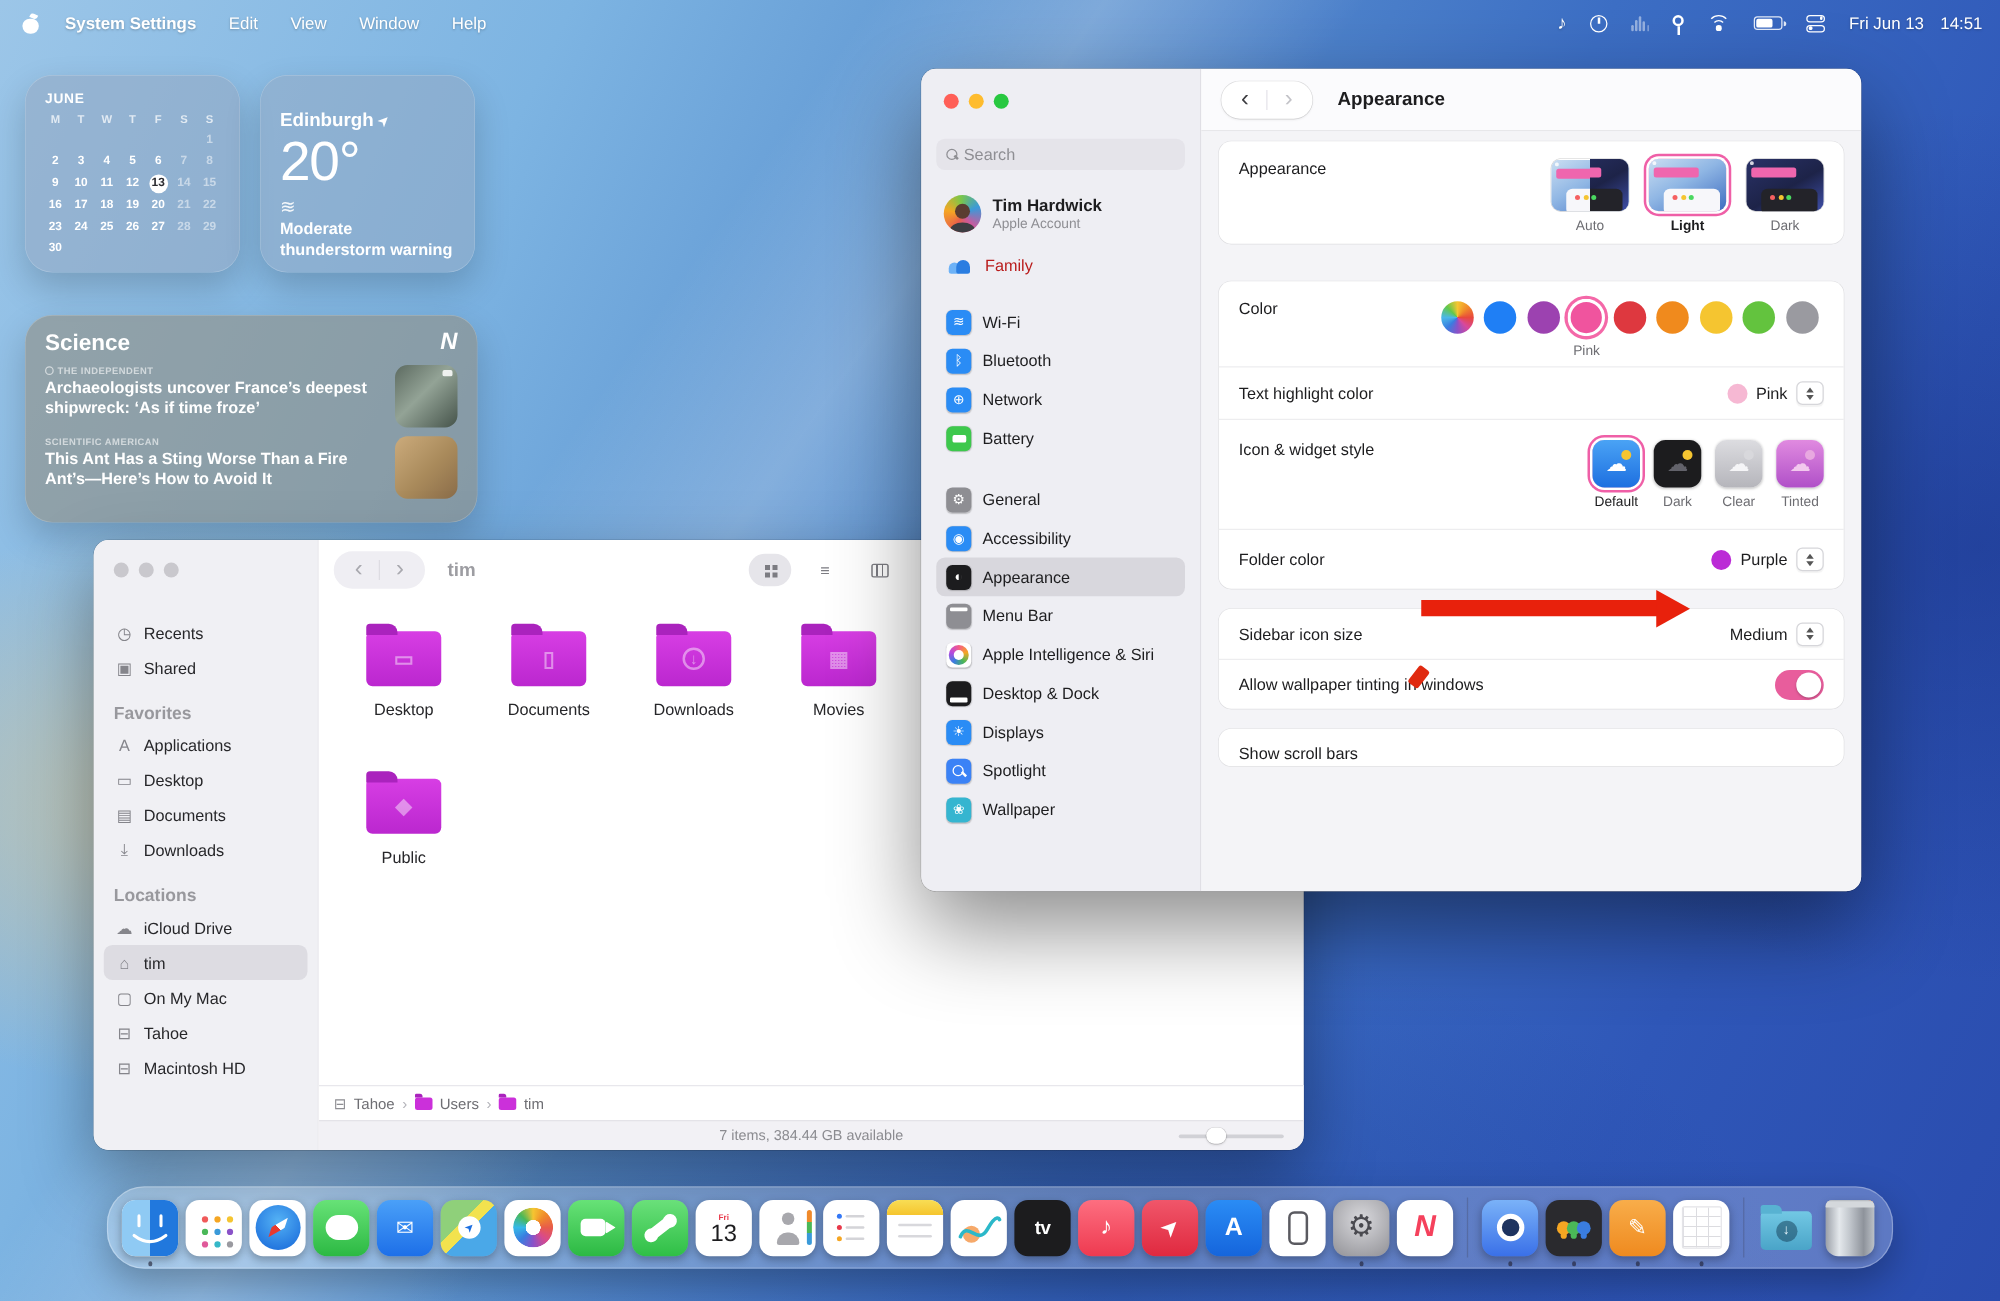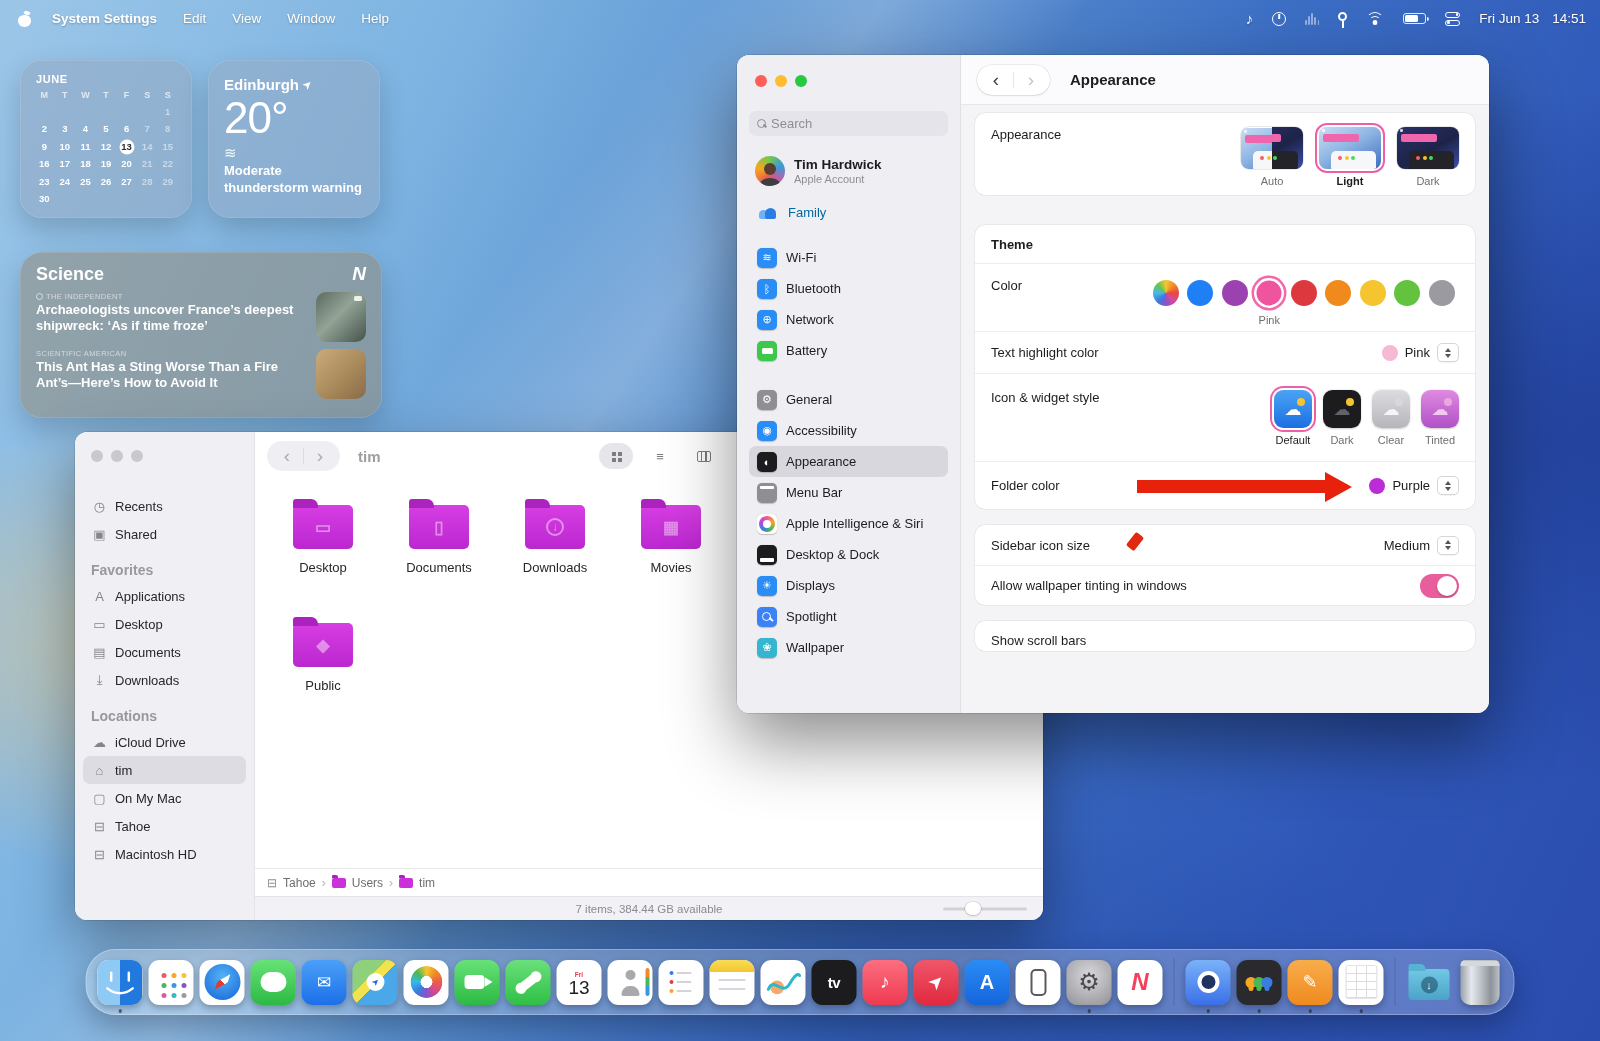--- a/index.html
+++ b/index.html
@@ -41,33 +41,33 @@
 .widget{position:absolute;z-index:1;border-radius:22px;color:#fff;box-shadow:inset 0 0 0 .5px rgba(255,255,255,.22),0 12px 28px rgba(0,0,0,.18)}
 #w-cal{left:20px;top:60px;width:172px;height:158px;background:rgba(148,168,194,.58);padding:13px 14px 10px}
 .cal-month{font-size:11px;font-weight:700;letter-spacing:.6px;margin:0 0 3px 2px}
 #cal-grid{display:grid;grid-template-columns:repeat(7,1fr);row-gap:1.5px}
 .c-h{font-size:9px;font-weight:700;color:rgba(255,255,255,.72);text-align:center;padding:2px 0}
 .c-d{font-size:9.5px;font-weight:700;text-align:center;height:16px;line-height:16px;position:relative}
 .c-d.dim{opacity:.5}
 .c-d.today{color:#2b2b30}
 .c-d.today::before{content:"";position:absolute;left:50%;top:50%;width:15px;height:15px;background:#fff;border-radius:50%;transform:translate(-50%,-50%);z-index:-1}
 .c-d.today{z-index:0}
-#w-weather{left:208px;top:60px;width:172px;height:158px;background:rgba(148,168,194,.52);padding:16px 16px}
+#w-weather{left:208px;top:60px;width:172px;height:158px;background:rgba(148,168,194,.52);padding:28px 16px}
 .wx-city{font-size:15px;font-weight:600;display:flex;align-items:center;gap:4px}
 .loc-arrow{display:inline-block;font-size:10px;transform:rotate(-45deg)}
 .wx-temp{font-size:44px;font-weight:300;line-height:1.12;letter-spacing:-1px}
 .wx-wind{font-size:15px;opacity:.9;margin:2px 0 1px}
 .wx-cond{font-size:13px;font-weight:600;line-height:1.28}
 #w-news{left:20px;top:252px;width:362px;height:166px;background:rgba(146,143,133,.62);padding:12px 16px}
 .news-head{display:flex;justify-content:space-between;align-items:flex-start}
 .news-title{font-size:18px;font-weight:700}
 .news-logo{font-size:19px;font-weight:800;font-style:italic;line-height:1}
 .story{display:flex;justify-content:space-between;gap:10px;margin-top:7px}
 .story .stx{flex:1;min-width:0}
-.src{font-size:7.5px;font-weight:400;letter-spacing:.4px;color:rgba(255,255,255,.6);display:flex;align-items:center;gap:3px;text-transform:uppercase}
+.src{font-size:7.5px;font-weight:700;letter-spacing:.4px;color:rgba(255,255,255,.6);display:flex;align-items:center;gap:3px;text-transform:uppercase}
 .src-ico{width:7px;height:7px;border:1px solid rgba(255,255,255,.6);border-radius:50%;display:inline-block}
 .hl{font-size:13px;font-weight:600;line-height:1.22;margin-top:1px}
 .sthumb{width:50px;height:50px;border-radius:10px;flex:0 0 auto}
 .th1{background:linear-gradient(135deg,#5c6a60,#93a396 45%,#45534a);position:relative}
 .th1::after{content:"";position:absolute;right:4px;top:4px;width:8px;height:5px;background:rgba(255,255,255,.85);border-radius:1.5px}
 .th2{background:linear-gradient(135deg,#cbab7c,#a98a5b 55%,#8a6c49)}
 
 #finder{position:absolute;left:75px;top:432px;width:968px;height:488px;z-index:2;border-radius:12px;background:#fff;box-shadow:0 22px 55px rgba(0,0,0,.35),0 0 0 .5px rgba(0,0,0,.18)}
 .f-side{position:absolute;left:0;top:0;bottom:0;width:180px;background:rgba(240,239,244,.97);border-right:1px solid #e4e3e8;border-radius:12px 0 0 12px;padding:60px 8px 0}
 .tls{position:absolute;left:16px;top:18px;display:flex;gap:8px}
@@ -113,21 +113,21 @@
 .mag::before{content:"";position:absolute;left:0;top:0;width:7px;height:7px;border:1.5px solid #8e8e93;border-radius:50%}
 .mag::after{content:"";position:absolute;right:0;bottom:0;width:1.6px;height:4px;background:#8e8e93;transform:rotate(-45deg)}
 .s-input{border:0;background:transparent;outline:none;font-size:13px;color:#1d1d1f;width:100%;font-family:inherit}
 .s-input::placeholder{color:#8e8e93}
 .s-account{display:flex;align-items:center;gap:9px;margin:16px 2px 0;padding:4px}
 .avatar{position:relative;width:30px;height:30px;border-radius:50%;background:conic-gradient(from 210deg,#e8604a,#f5a623,#7ac74a,#3a9ad9,#c85a9e,#e8604a);overflow:hidden;flex:0 0 auto}
 .avatar::before{content:"";position:absolute;left:50%;top:7px;width:12px;height:12px;background:#5a3d30;border-radius:50%;transform:translateX(-50%)}
 .avatar::after{content:"";position:absolute;left:50%;bottom:-4px;width:20px;height:12px;background:#3d3d42;border-radius:50% 50% 0 0;transform:translateX(-50%)}
 .acc-name{font-size:13.5px;font-weight:600;color:#1d1d1f;line-height:1.15}
 .acc-sub{font-size:11px;color:#8e8e93}
-.fam{display:flex;align-items:center;gap:9px;margin:10px 2px 0;padding:4px 4px 4px 6px;font-size:13px;color:#0369a1}
+.fam{display:flex;align-items:center;gap:9px;margin:10px 2px 0;padding:4px 4px 4px 6px;font-size:13px;color:#b91c1c}
 .fam-ico{width:22px;height:16px;position:relative;flex:0 0 auto}
 .fam-ico::before{content:"";position:absolute;left:2px;bottom:1px;width:9px;height:9px;background:#6db2f7;border-radius:50% 50% 2px 2px}
 .fam-ico::after{content:"";position:absolute;left:8px;bottom:1px;width:11px;height:11px;background:#2a7de1;border-radius:50% 50% 2px 2px}
 .sn-group{margin-top:18px}
 .sn-item{display:flex;align-items:center;gap:9px;height:31px;padding:0 8px;border-radius:7px;font-size:13px;color:#1d1d1f}
 .sn-item.sel{background:#d8d7dd}
 .sn-ico{position:relative;width:20px;height:20px;border-radius:5px;color:#fff;font-size:11px;display:flex;align-items:center;justify-content:center;flex:0 0 auto;box-shadow:0 .5px 1px rgba(0,0,0,.2)}
 .sn-ico.batt2::after{content:"";width:11px;height:6px;background:#fff;border-radius:1.5px}
 .sn-ico.mbar::after{content:"";position:absolute;top:3px;left:3px;right:3px;height:3.5px;background:#fff;border-radius:1px}
 .sn-ico.ddock::after{content:"";position:absolute;bottom:3px;left:3px;right:3px;height:3.5px;background:#fff;border-radius:1px}
@@ -680,23 +680,20 @@
                     <b></b>
                   </i>
                 </div>
                 <div class="mlabel">Dark</div>
               </div>
             </div>
         </div>
       </div>
 
       <div class="card" style="margin-top:30px">
-        <div class="row" style="height:38px;justify-content:flex-start">
-          <span class="rhead">Theme</span>
-        </div>
         <div class="row" style="height:68px;align-items:flex-start;padding-top:14px">
           <span class="rlabel">Color</span>
           <div id="swatches">
               <div class="swc">
                 <span class="sw" style="background: conic-gradient(rgb(245, 197, 49), rgb(240, 138, 42), rgb(232, 72, 60), rgb(216, 72, 156), rgb(138, 82, 200), rgb(58, 125, 224), rgb(74, 184, 232), rgb(98, 200, 74), rgb(245, 197, 49));"></span>
               </div>
               <div class="swc">
                 <span class="sw" style="background: rgb(31, 127, 245);"></span>
               </div>
               <div class="swc">

